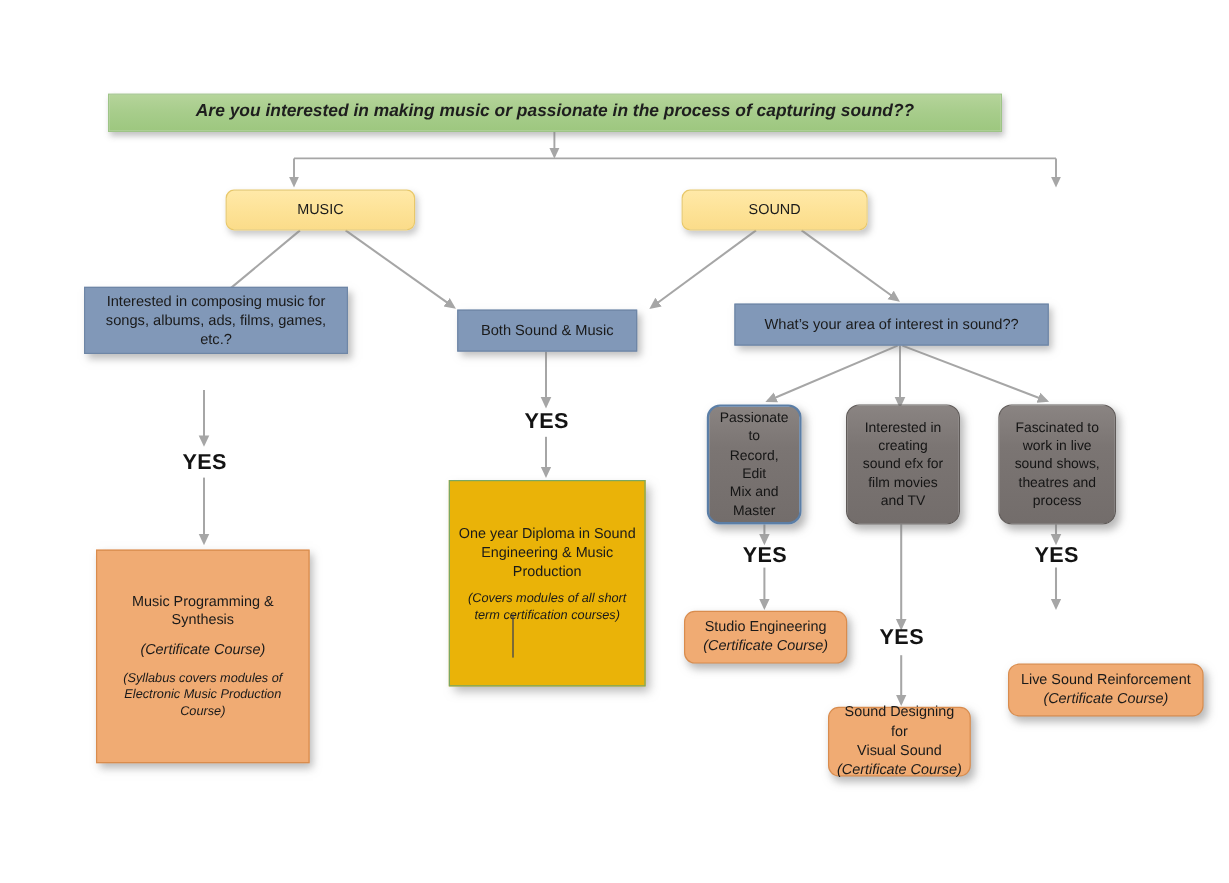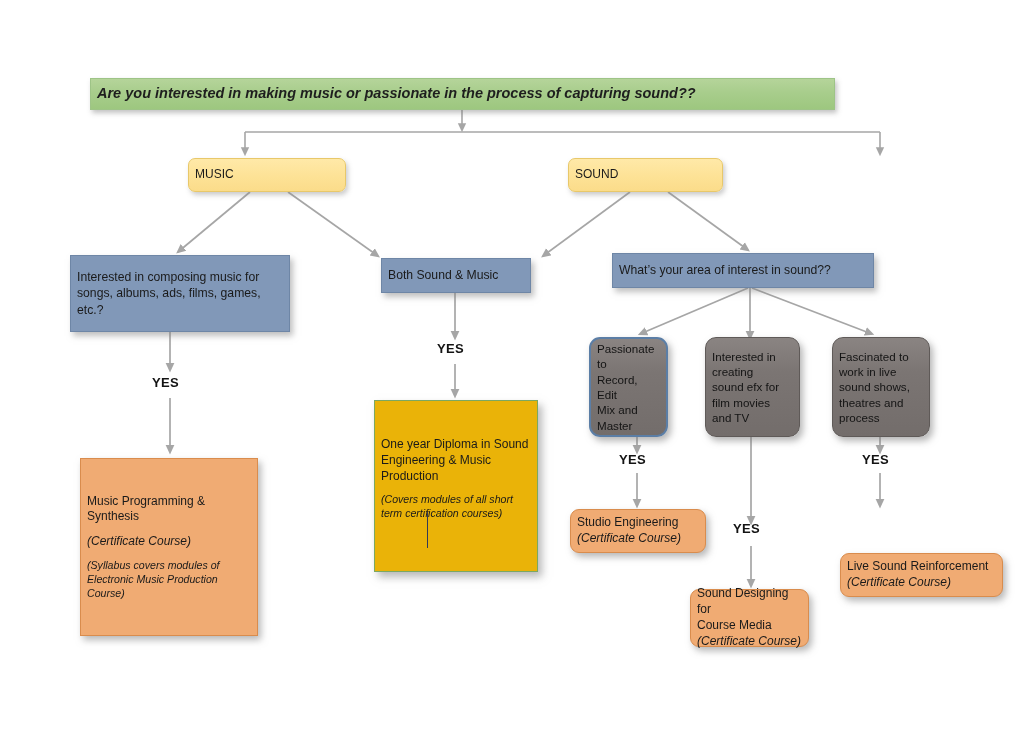--- a/index.html
+++ b/index.html
@@ -25,21 +25,21 @@
     width: 1024px;
     height: 736px;
     pointer-events: none;
   }
   .node {
     position: absolute;
     box-sizing: border-box;
     display: flex;
     align-items: center;
     justify-content: center;
-    text-align: left;
+    text-align: center;
     color: #1a1a1a;
     line-height: 1.32;
     z-index: 3;
   }
   .node .inner { width: 100%; padding: 0 6px; box-sizing: border-box; }
 
   
   .n-banner {
     background: linear-gradient(to bottom, #b5d49a 0%, #a8cd8c 45%, #9dc77f 100%);
     border: 1px solid #9ec487;
@@ -95,21 +95,21 @@
     box-shadow: 4px 5px 8px rgba(125,125,125,0.55);
   }
 
   .line-sp { display: block; }
   .em { font-style: italic; }
   .small { font-size: 10.6px; font-style: italic; line-height: 1.3; }
   .gap { display:block; height: 9px; }
 
   .yes-label {
     position: absolute;
-    font-size: 13px;
+    font-size: 18px;
     font-weight: bold;
     color: #131313;
     letter-spacing: 0.3px;
     z-index: 4;
   }
 
   .caret {
     position: absolute;
     width: 1px;
     background: #333a55;
@@ -169,21 +169,21 @@
   </div>
 
   <div class="node n-yellow" style="left:188px; top:158px; width:158px; height:34px;">
     <span class="inner">MUSIC</span>
   </div>
 
   <div class="node n-yellow" style="left:568px; top:158px; width:155px; height:34px;">
     <span class="inner">SOUND</span>
   </div>
 
-  <div class="node n-slate" style="left:70px; top:255px; width:220px; height:77px;">
+  <div class="node n-slate" style="left:70px; top:239px; width:220px; height:56px;">
     <span class="inner">
       <span class="line-sp">Interested in composing music for</span>
       <span class="line-sp">songs, albums, ads, films, games,</span>
       <span class="line-sp">etc.?</span>
     </span>
   </div>
 
   <div class="node n-slate" style="left:381px; top:258px; width:150px; height:35px;">
     <span class="inner">Both Sound &amp; Music</span>
   </div>
@@ -255,21 +255,21 @@
   <div class="node n-orange rounded" style="left:570px; top:509px; width:136px; height:44px;">
     <span class="inner">
       <span class="line-sp">Studio Engineering</span>
       <span class="line-sp em">(Certificate Course)</span>
     </span>
   </div>
 
   <div class="node n-orange rounded" style="left:690px; top:589px; width:119px; height:58px;">
     <span class="inner">
       <span class="line-sp">Sound Designing for</span>
-      <span class="line-sp">Course Media</span>
+      <span class="line-sp">Visual Sound</span>
       <span class="line-sp em">(Certificate Course)</span>
     </span>
   </div>
 
   <div class="node n-orange rounded" style="left:840px; top:509px; width:163px; height:44px;margin-top:44px;">
     <span class="inner">
       <span class="line-sp">Live Sound Reinforcement</span>
       <span class="line-sp em">(Certificate Course)</span>
     </span>
   </div>

